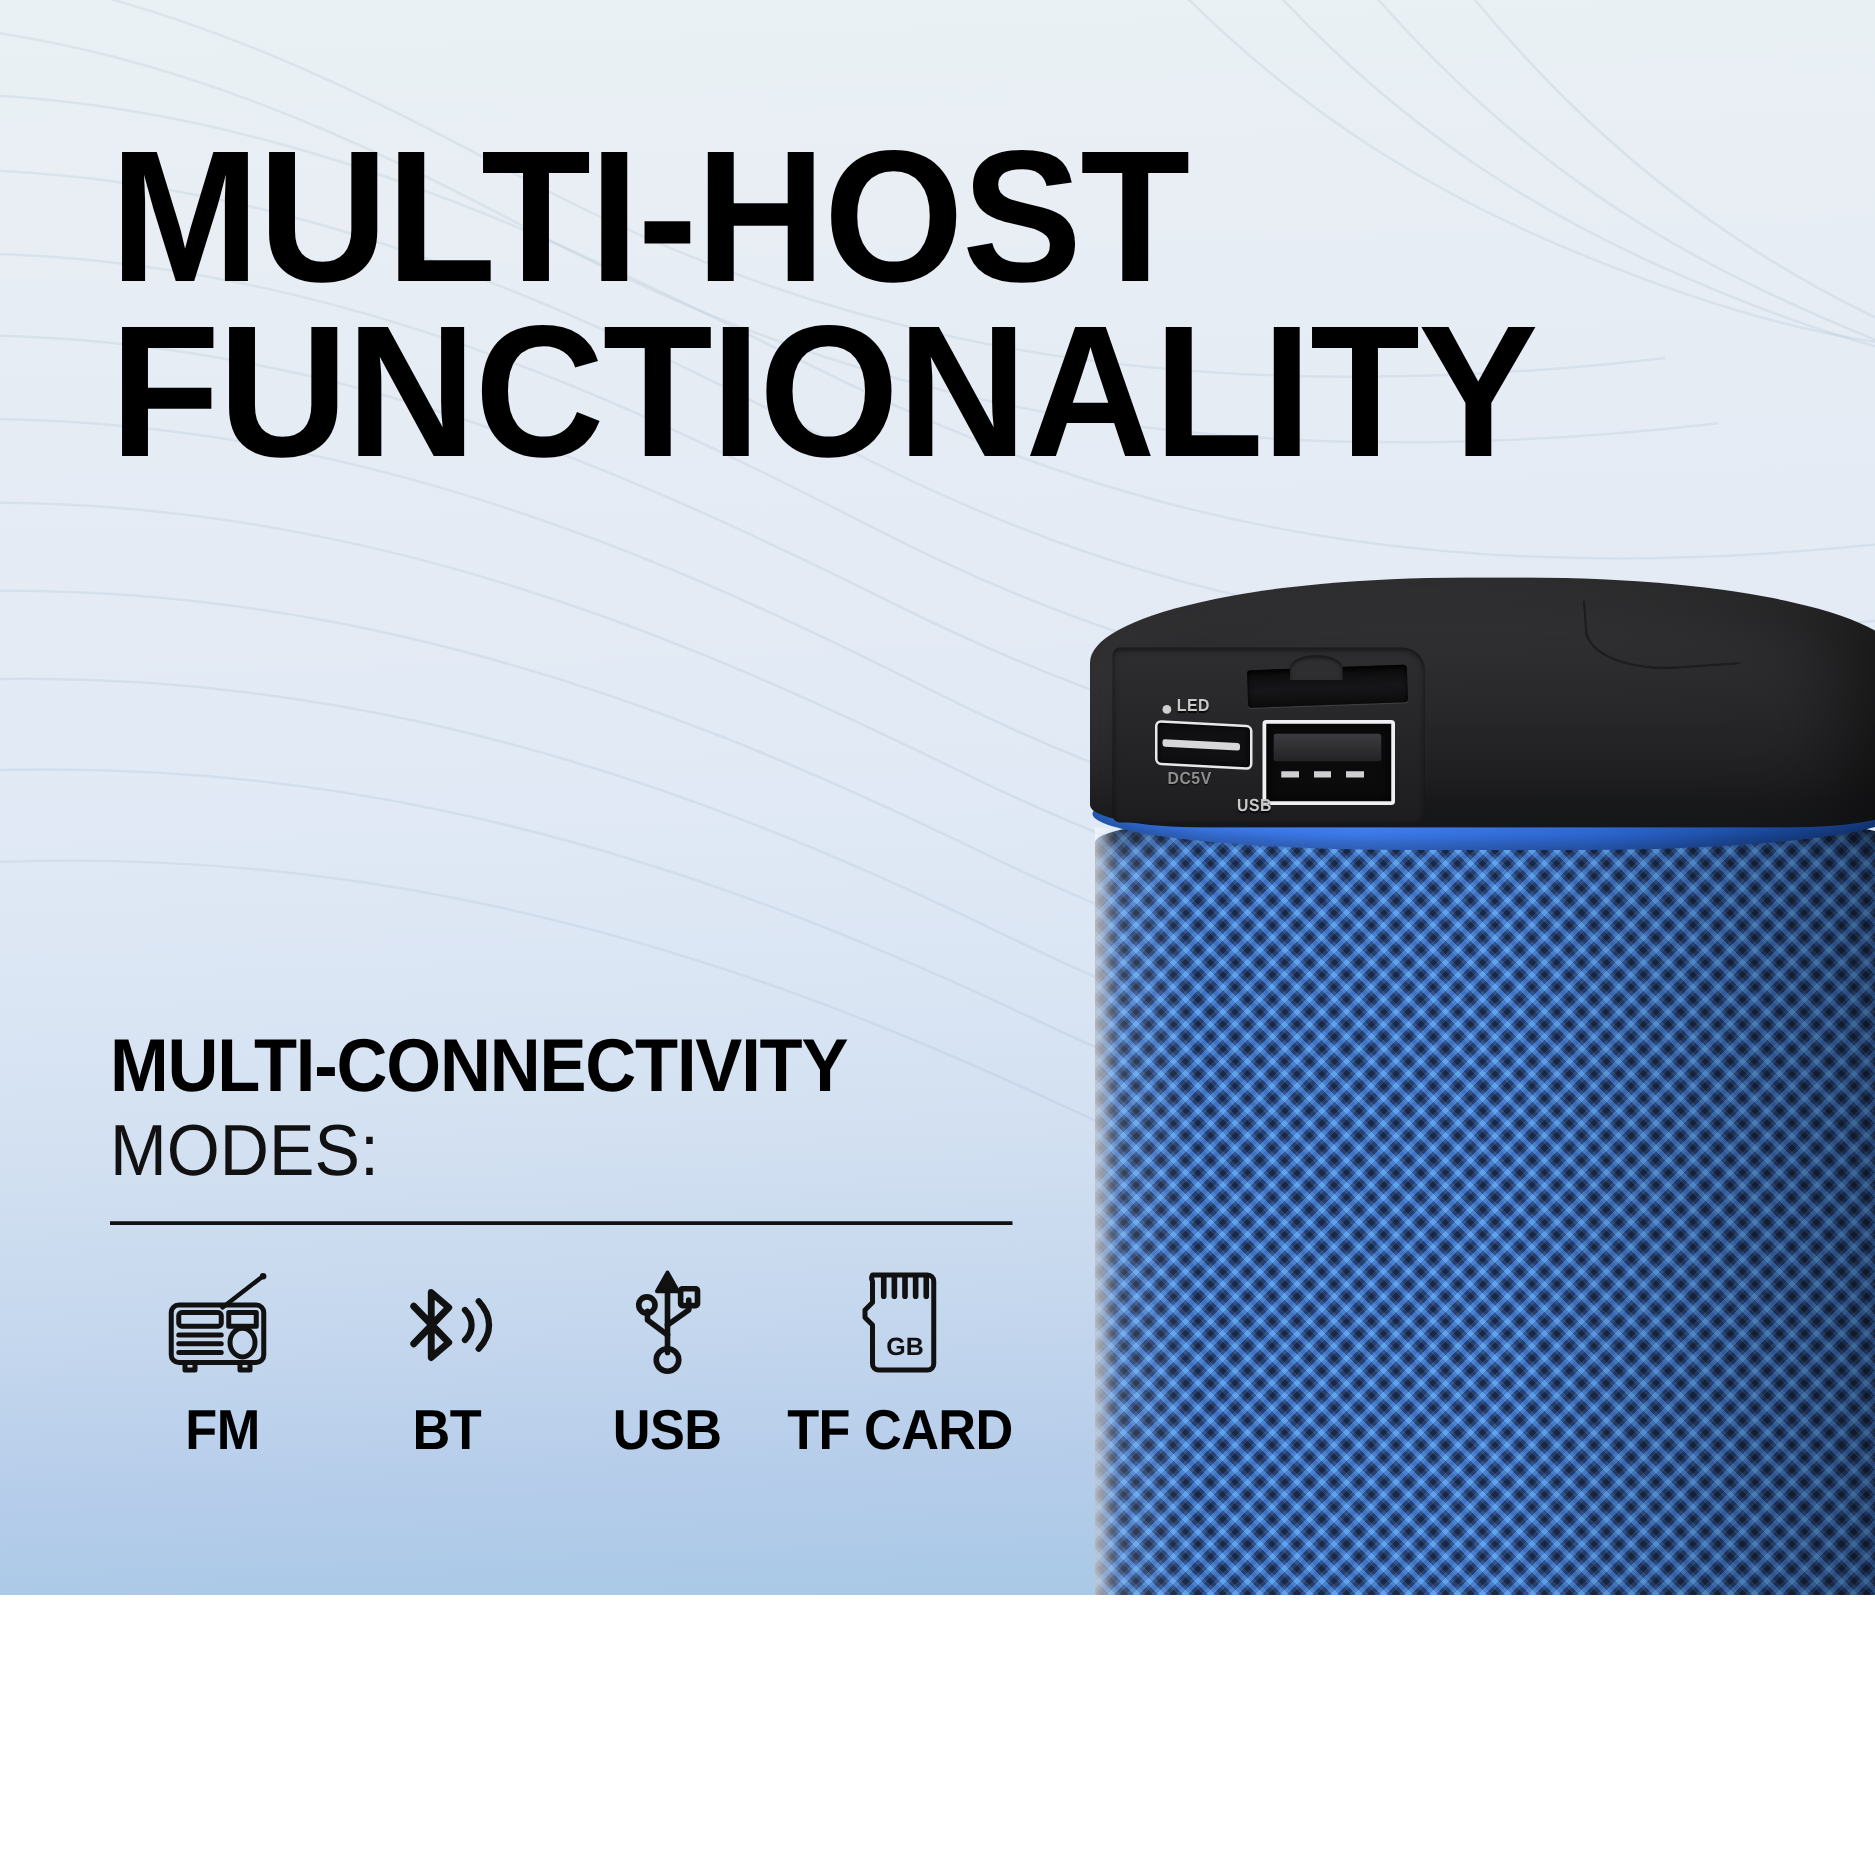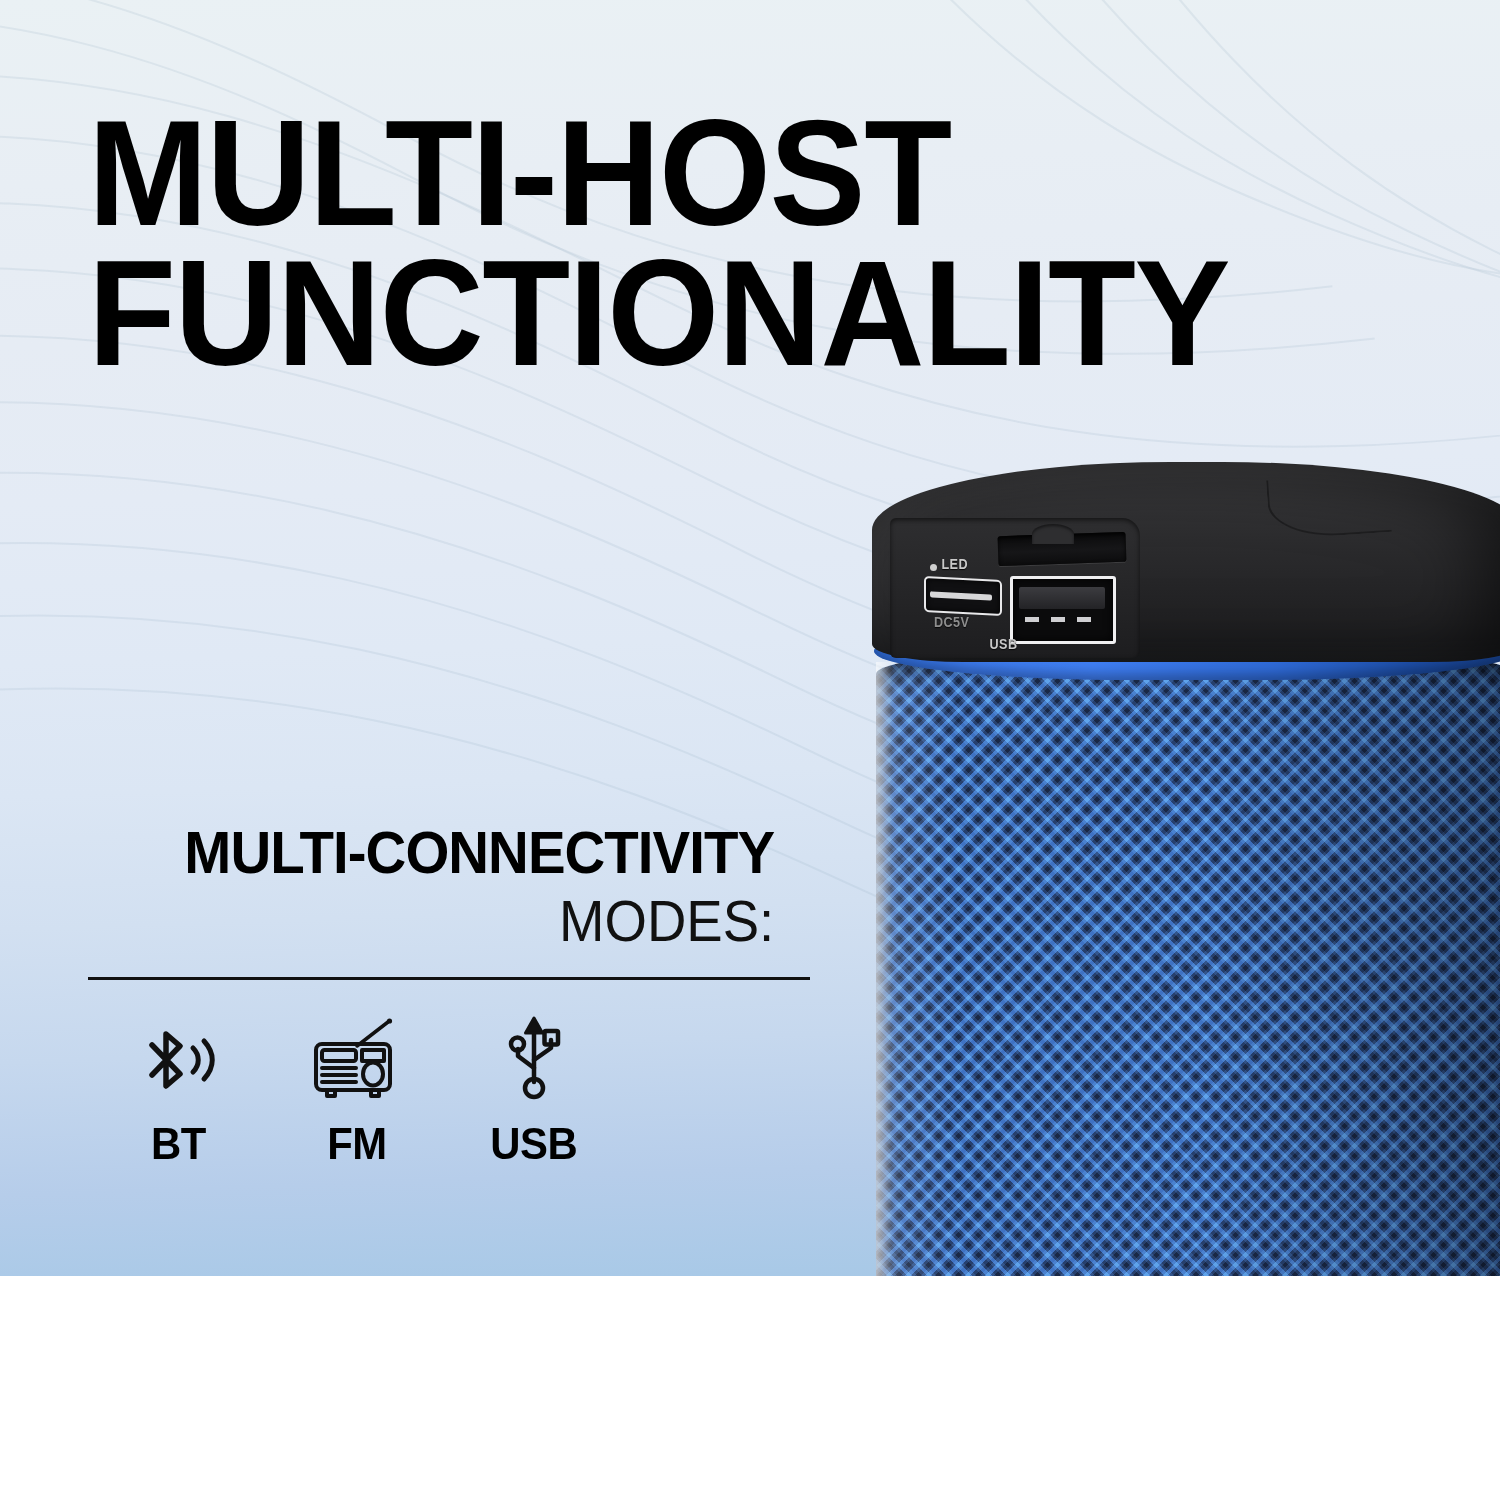--- a/index.html
+++ b/index.html
@@ -51,21 +51,20 @@
     transform-origin: left top;
     white-space: pre-line;
   }
 
   
   .feature {
     position: absolute;
     left: 88px;
     top: 822px;
     width: 730px;
-    text-align: right;
   }
   .feature-title {
     color: #000;
     font-weight: 700;
     font-size: 60px;
     line-height: 1.02;
     letter-spacing: -1px;
     transform: scaleX(0.94);
     transform-origin: left top;
     white-space: nowrap;
@@ -369,57 +368,67 @@
 
   <div class="feature">
     <div class="feature-title">MULTI-CONNECTIVITY</div>
     <div class="feature-sub">MODES:</div>
     <div class="rule"></div>
 
     <div class="modes">
 
       <div class="mode">
         <div class="mode-icon">
-          <svg width="76" height="82" viewBox="0 0 76 82" fill="none" stroke="#111" stroke-width="5.5" stroke-linecap="round" stroke-linejoin="round" xmlns="http://www.w3.org/2000/svg">
-            <path d="M12 25 L40 54 L26 66 V14 L40 26 L12 55"></path>
-            <path d="M53 28 C60 35, 60 45, 53 52" stroke-width="5"></path>
-            <path d="M64 21 C75 33, 75 47, 64 59" stroke-width="5"></path>
-          </svg>
-        </div>
-        <div class="mode-label">BT</div>
-      </div>
-
-      <div class="mode">
-        <div class="mode-icon">
           <svg width="94" height="84" viewBox="0 0 94 84" fill="none" stroke="#111" stroke-width="4" stroke-linecap="round" stroke-linejoin="round" xmlns="http://www.w3.org/2000/svg">
             <path d="M47 28 L78 4" stroke-width="3.5"></path>
             <circle cx="79.5" cy="3" r="2.6" fill="#111" stroke="none"></circle>
             <rect x="6" y="26" width="74" height="46" rx="6"></rect>
             <rect x="12" y="32" width="34" height="11" rx="2.5"></rect>
             <path d="M52 32 h22 v11 h-22 z"></path>
             <path d="M12 50 h34 M12 57 h34 M12 64 h34"></path>
             <ellipse cx="63" cy="56" rx="10" ry="11.5"></ellipse>
             <path d="M17 72 v6 h8 v-6 M61 72 v6 h8 v-6"></path>
           </svg>
         </div>
         <div class="mode-label">FM</div>
+      </div>
+
+      <div class="mode">
+        <div class="mode-icon">
+          <svg width="76" height="82" viewBox="0 0 76 82" fill="none" stroke="#111" stroke-width="5.5" stroke-linecap="round" stroke-linejoin="round" xmlns="http://www.w3.org/2000/svg">
+            <path d="M12 25 L40 54 L26 66 V14 L40 26 L12 55"></path>
+            <path d="M53 28 C60 35, 60 45, 53 52" stroke-width="5"></path>
+            <path d="M64 21 C75 33, 75 47, 64 59" stroke-width="5"></path>
+          </svg>
+        </div>
+        <div class="mode-label">BT</div>
       </div>
 
       <div class="mode">
         <div class="mode-icon">
           <svg width="64" height="86" viewBox="0 0 64 86" fill="none" stroke="#111" stroke-width="4.5" stroke-linecap="round" stroke-linejoin="round" xmlns="http://www.w3.org/2000/svg">
             <path d="M32 14 V66"></path>
             <path d="M32 2 L40.5 17 H23.5 Z" fill="#111" stroke-width="3"></path>
             <circle cx="32" cy="72" r="9"></circle>
             <path d="M32 44 L49 32 V24"></path>
             <rect x="42.5" y="15" width="13.5" height="13.5" rx="1.5"></rect>
             <path d="M32 52 L16 40 V33"></path>
             <circle cx="15.5" cy="28" r="6.5"></circle>
           </svg>
         </div>
         <div class="mode-label">USB</div>
       </div>
 
+      <div class="mode">
+        <div class="mode-icon">
+          <svg width="72" height="86" viewBox="0 0 72 86" fill="none" stroke="#111" stroke-width="4" stroke-linecap="round" stroke-linejoin="round" xmlns="http://www.w3.org/2000/svg">
+            <path d="M14 4 H58 a5 5 0 0 1 5 5 V75 a5 5 0 0 1 -5 5 H19 a5 5 0 0 1 -5 -5 V44 l-6 -6 V32 l6 -6 V9 a5 5 0 0 1 0 -5 Z"></path>
+            <path d="M23 5 v16 M31.5 5 v16 M40 5 v16 M48.5 5 v16 M57 5 v16" stroke-width="4.5"></path>
+            <text x="40" y="68" font-family="Liberation Sans, sans-serif" font-size="20" font-weight="700" fill="#111" stroke="none" text-anchor="middle">GB</text>
+          </svg>
+        </div>
+        <div class="mode-label">TF CARD</div>
+      </div>
 
     </div>
   </div>
 
 </div>
 
 </body></html>

